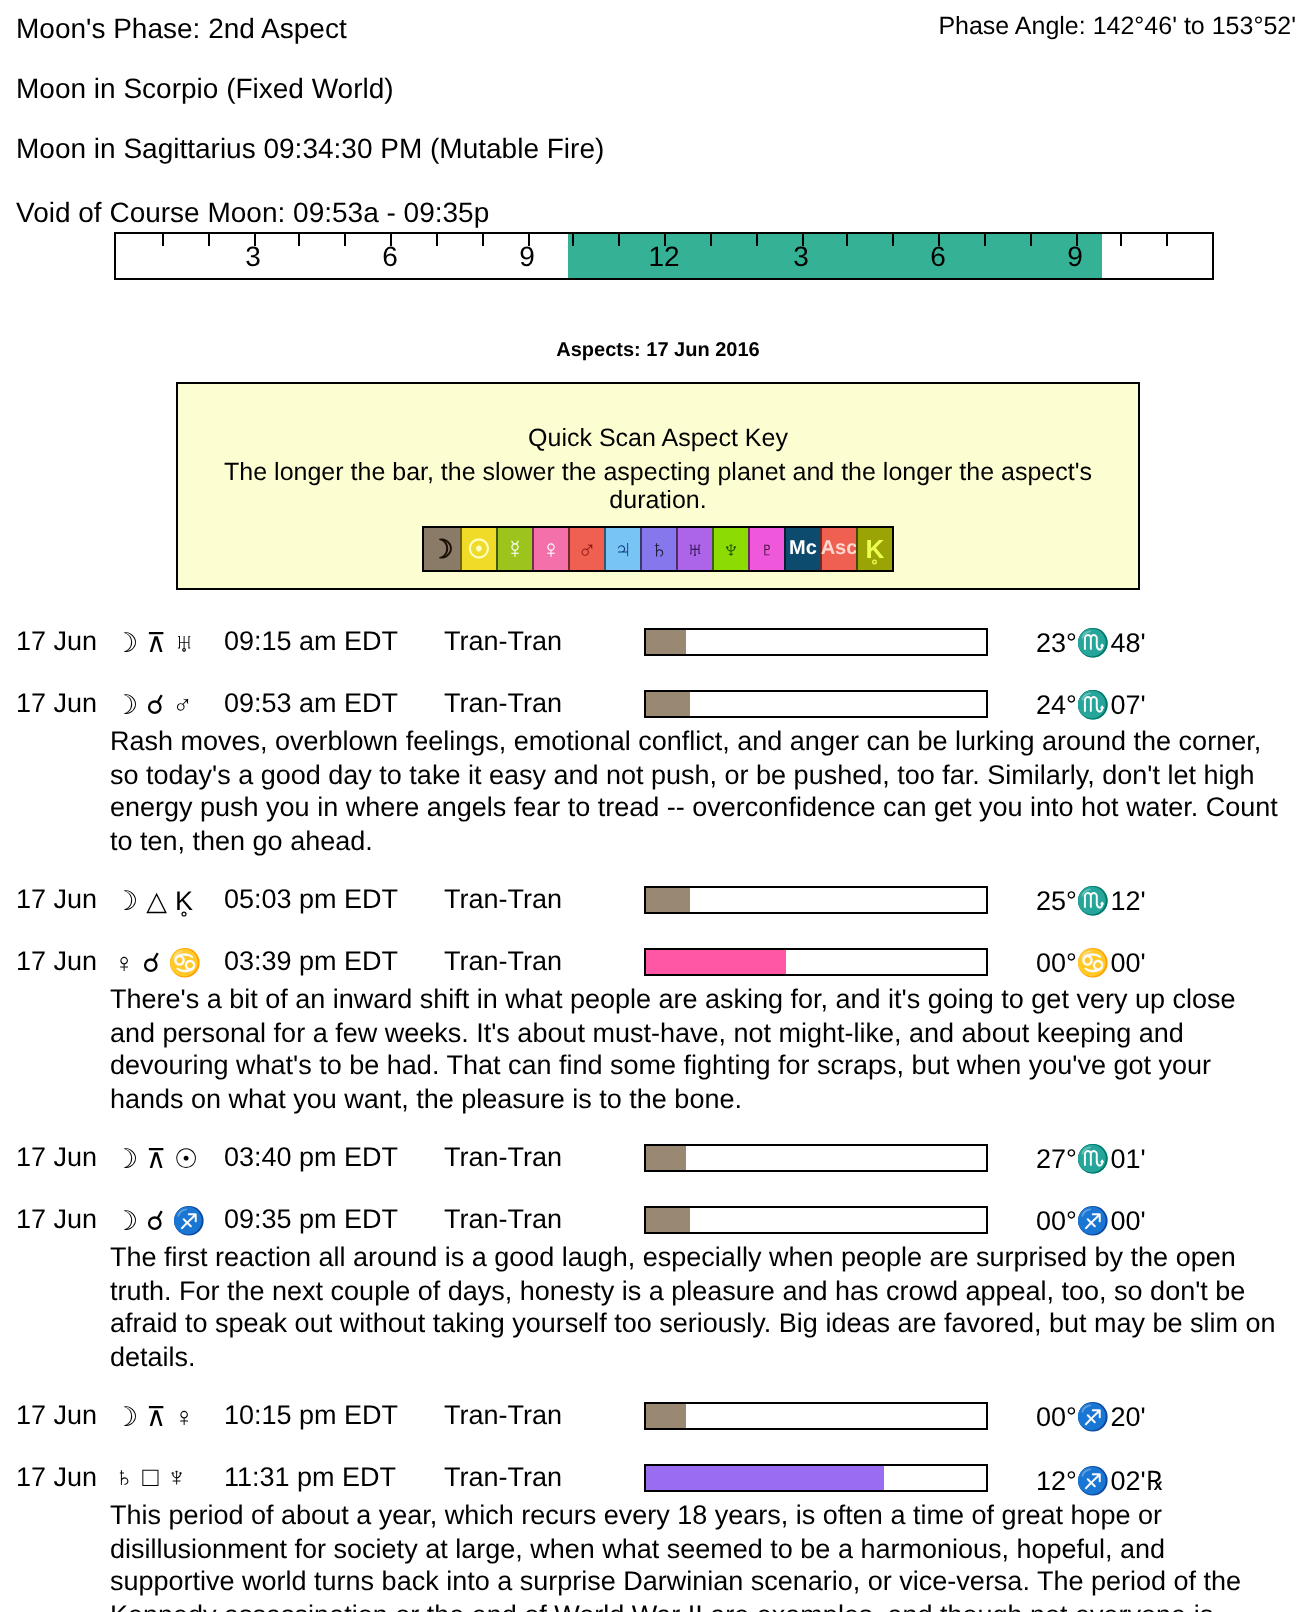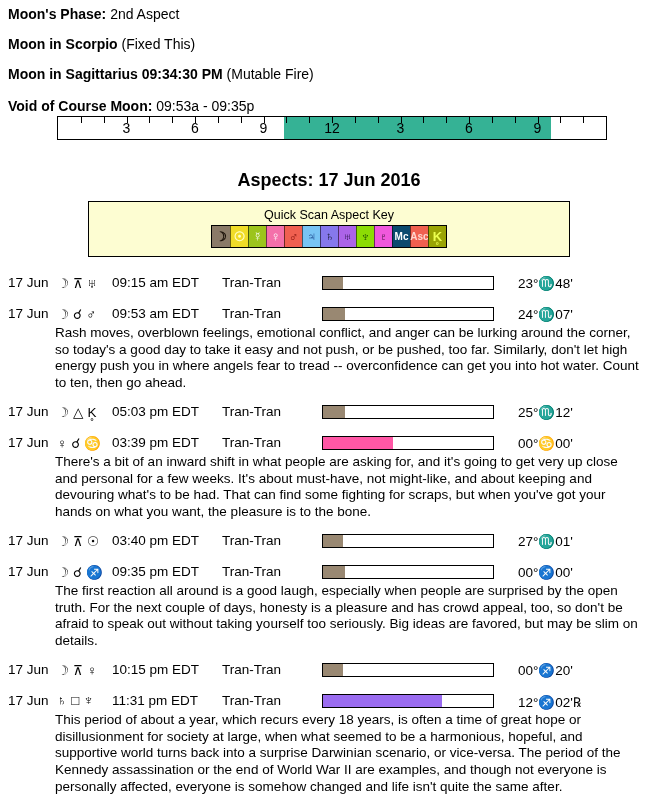--- a/index.html
+++ b/index.html
@@ -1,40 +1,40 @@
 <!DOCTYPE html>
 <html><head>
 <meta charset="utf-8">
 <style>
   html,body { margin:0; padding:0; background:#fff; }
   body {
     width:658px; height:806px; overflow:hidden; position:relative;
     font-family:"Liberation Sans", sans-serif; font-size:13.5px; color:#000;
   }
   .page { padding:6px 8px 0 8px; }
-  b { font-weight:bold; }
+  b { font-weight:normal; }
 
   .hline { margin-bottom:14px; font-size:14px; white-space:nowrap; }
   .phase-line { display:flex; justify-content:space-between; align-items:flex-start; }
   .phase-angle { font-size:12.5px; padding-right:2px; font-weight:normal; }
   .voc-line { margin-bottom:2px; }
 
   .ruler {
     position:relative; margin-left:49px; width:548px; height:22px;
     border:1px solid #000; background:#fff; overflow:hidden;
   }
   .ruler-fill { position:absolute; top:0; bottom:0; }
   .ruler-tick { position:absolute; top:0; width:1px; height:6px; background:#000; }
   .ruler-label { position:absolute; top:3px; transform:translateX(-50%); font-size:14px; }
 
-  .aspects-title { text-align:center; font-weight:bold; font-size:18px; margin:30px 0 10px 0; }
+  .aspects-title { text-align:center; font-weight:bold; font-size:10px; margin:30px 0 10px 0; }
 
   .key-box {
     width:480px; margin:0 auto 18px auto; border:1px solid #000;
-    background:#fdfdd2; text-align:center; padding:6px 0 8px 0; font-size:12.5px;
+    background:#fdfdd2; text-align:center; padding:20px 0 8px 0; font-size:12.5px;
   }
   .key-title { margin-bottom:3px; }
   .key-desc { margin-bottom:6px; }
   .key-strip { display:inline-flex; border:1px solid #000; vertical-align:middle; }
   .key-cell {
     width:18px; height:21px; display:flex; align-items:center; justify-content:center;
     font-size:13px; font-weight:bold; border-left:1px solid rgba(0,0,0,0.55);
     box-sizing:border-box;
   }
   .key-cell:first-child { border-left:none; }
@@ -60,25 +60,26 @@
 </head>
 <body>
 
 <div class="page">
 
   <div class="hline phase-line">
     <span>
       <b>Moon's Phase:</b>
       <span>2nd Aspect</span>
     </span>
+    <span class="phase-angle">Phase Angle:  142°46' to 153°52'</span>
   </div>
 
   <div class="hline">
     <b>Moon in Scorpio</b>
-    <span>(Fixed This)</span>
+    <span>(Fixed World)</span>
   </div>
 
   <div class="hline" style="margin-bottom:16px;">
     <b>Moon in Sagittarius 09:34:30 PM</b>
     <span>(Mutable Fire)</span>
   </div>
 
   <div class="hline voc-line">
     <b>Void of Course Moon:</b>
     <span>09:53a -  09:35p</span>
@@ -115,20 +116,21 @@
       <div class="ruler-label" style="left: 50%;">12</div>
       <div class="ruler-label" style="left: 62.5%;">3</div>
       <div class="ruler-label" style="left: 75%;">6</div>
       <div class="ruler-label" style="left: 87.5%;">9</div>
     </div>
 
   <div class="aspects-title">Aspects: 17 Jun 2016</div>
 
   <div class="key-box">
     <div class="key-title">Quick Scan Aspect Key</div>
+    <div class="key-desc">The longer the bar, the slower the aspecting planet and the longer the aspect's duration.</div>
     <div class="key-strip">
         <div class="key-cell" style="background: rgb(138, 122, 104); color: rgb(26, 16, 8);">☽</div>
         <div class="key-cell" style="background: rgb(240, 220, 40); color: rgb(255, 255, 200);">☉</div>
         <div class="key-cell" style="background: rgb(156, 196, 28); color: rgb(255, 255, 255);">☿</div>
         <div class="key-cell" style="background: rgb(244, 112, 170); color: rgb(255, 255, 255);">♀</div>
         <div class="key-cell" style="background: rgb(240, 96, 80); color: rgb(140, 24, 16);">♂</div>
         <div class="key-cell" style="background: rgb(120, 196, 244); color: rgb(16, 56, 128);">♃</div>
         <div class="key-cell" style="background: rgb(134, 120, 236); color: rgb(24, 24, 48);">♄</div>
         <div class="key-cell" style="background: rgb(172, 100, 232); color: rgb(32, 14, 64);">♅</div>
         <div class="key-cell" style="background: rgb(140, 220, 4); color: rgb(28, 72, 0);">♆</div>

